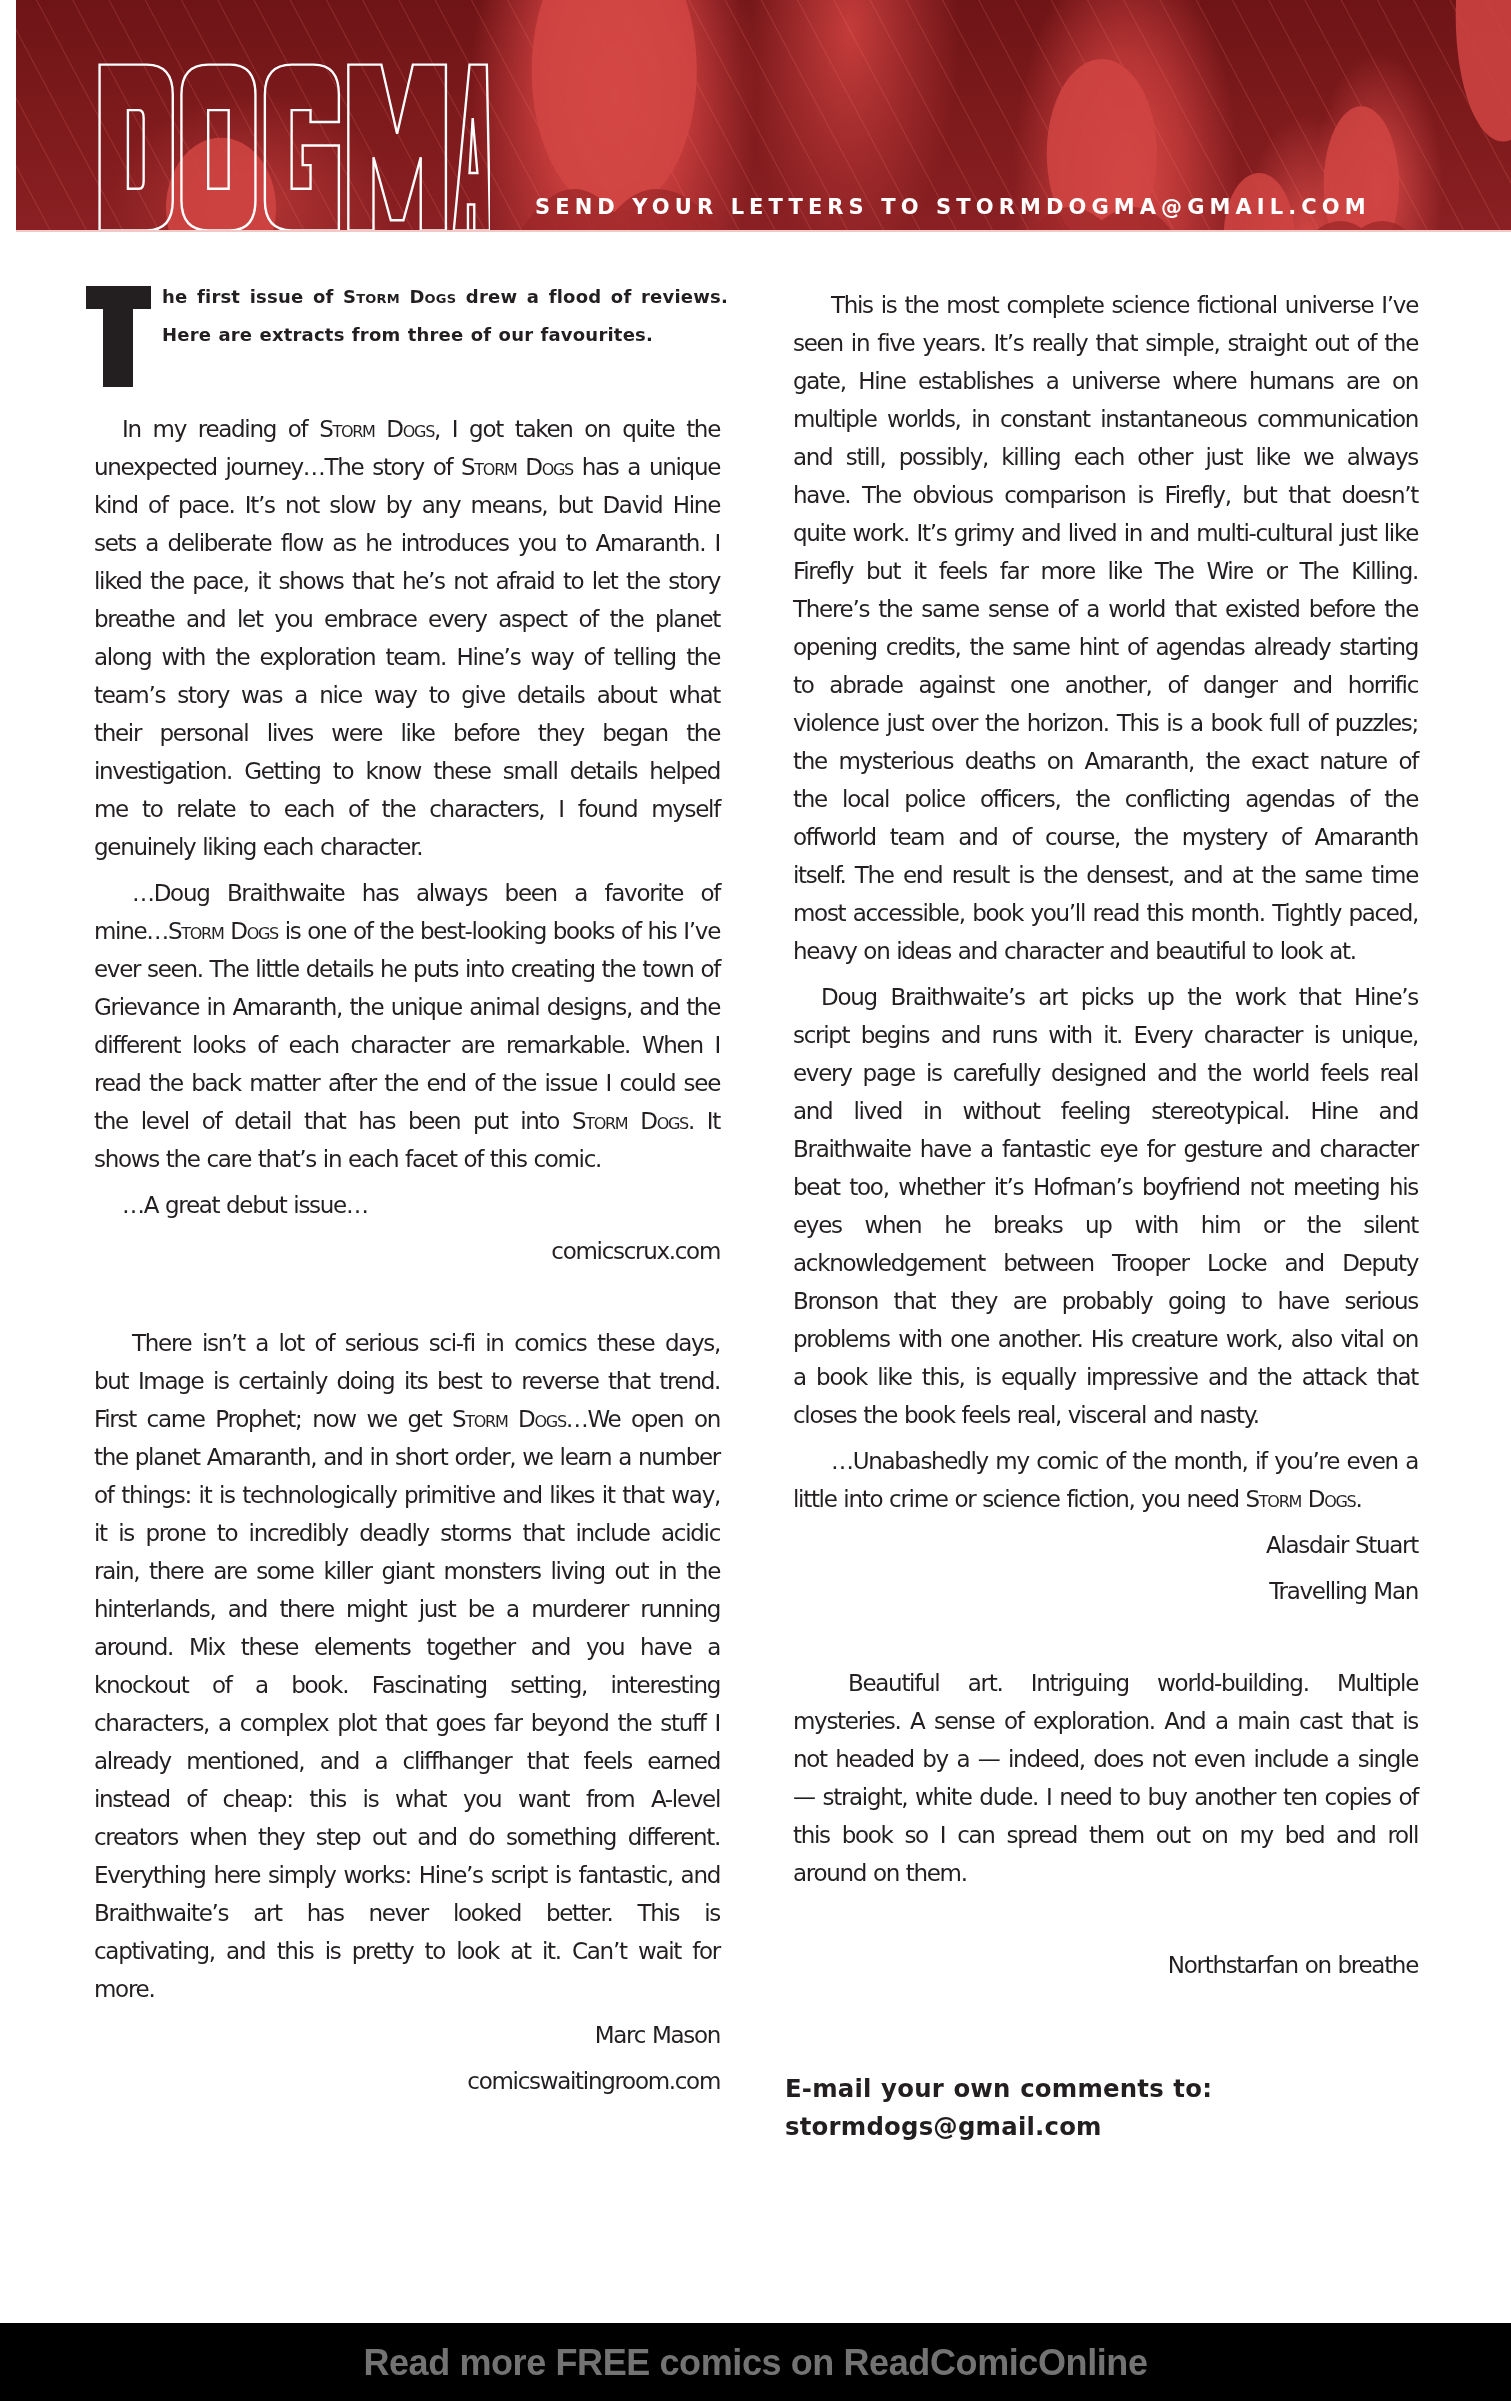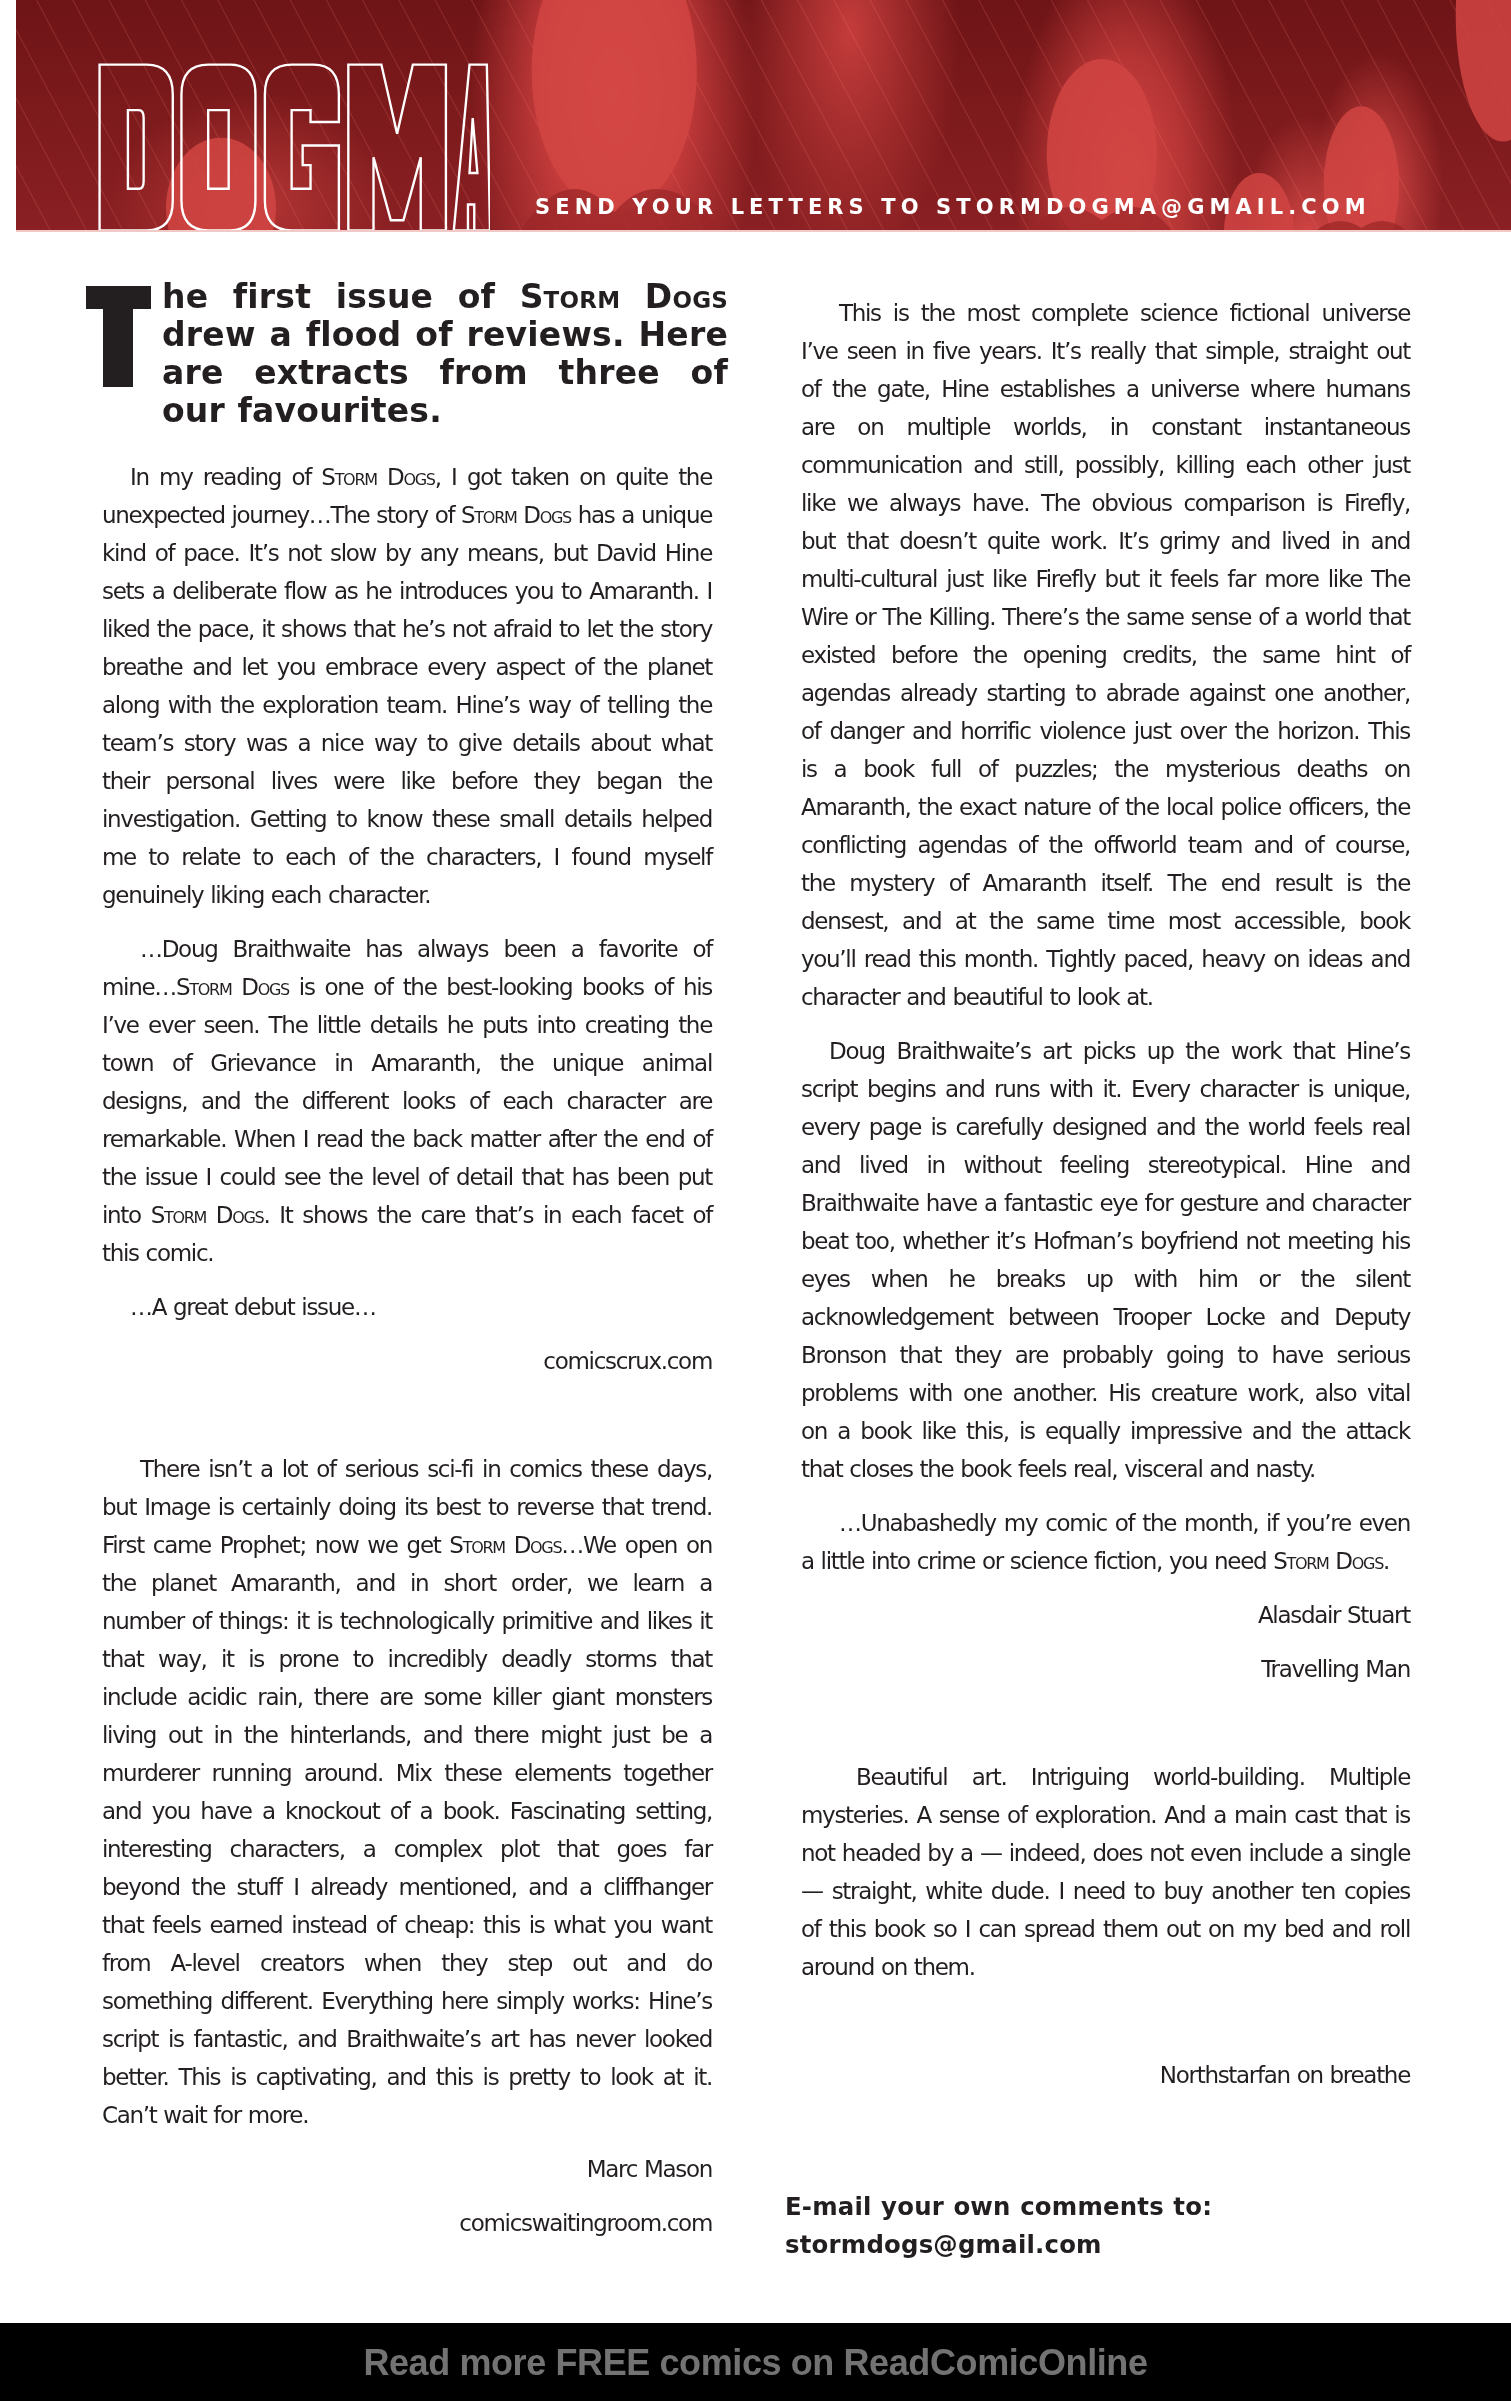--- a/index.html
+++ b/index.html
@@ -21,29 +21,29 @@
   }
   .banner .bottom-line { position: absolute; left: 0; right: 0; bottom: 0; height: 2.4px; background: #f1c9c6; }
   .logo { position: absolute; left: 82px; top: 63px; width: 392px; height: 169px; }
   .logo svg { width: 100%; height: 100%; }
   .send-letters { position: absolute; left: 519px; top: 195px; font-family: "DejaVu Sans", sans-serif; font-weight: bold; font-size: 21px; letter-spacing: 5.1px; color: #ffffff; white-space: nowrap; }
 
   
   .col { position: absolute; width: 642px; font-family: "DejaVu Sans", sans-serif; font-size: 23px; line-height: 38px; text-align: justify; letter-spacing: -1.3px; word-spacing: 0.8px; }
   .col-left { left: 86px; top: 278px; }
   .col-right { left: 785px; top: 278px; width: 641px; }
-  .col p { margin: 16px; }
+  .col p { margin: 8px; }
   .indent { text-indent: 28px; }
   .indent-more { text-indent: 38px; }
   .indent-big { text-indent: 55px; }
   .sc { font-variant: small-caps; }
   .right { text-align: right; }
   .gap { height: 38px; }
 
-  .intro { position: relative; font-family: "DejaVu Sans", sans-serif; font-weight: bold; font-size: 33px; line-height: 38px; letter-spacing: 0.2px; text-align: justify; padding-left: 76px; margin-bottom: 28px; }
+  .intro { position: relative; font-family: "DejaVu Sans", sans-serif; font-weight: bold; font-size: 18px; line-height: 38px; letter-spacing: 0.2px; text-align: justify; padding-left: 76px; margin-bottom: 56px; }
   .dropcap { position: absolute; left: 0; top: 7.9px; width: 65px; height: 101px; }
   .dropcap .bar { position: absolute; left: 0; top: 0; width: 65px; height: 23.6px; background: #231f20; }
   .dropcap .stem { position: absolute; left: 17.3px; top: 0; width: 30px; height: 101px; background: #231f20; }
 
   .email-block { font-family: "DejaVu Sans", sans-serif; font-weight: bold; font-size: 24.4px; line-height: 38px; text-align: left; letter-spacing: 0.2px; margin-top: 40px; }
 
   
   .footer { position: absolute; left: 0; top: 2323px; width: 1511px; height: 79px; background: #000000; display: flex; align-items: center; justify-content: center; }
   .footer span { color: #737373; font-family: "Liberation Sans", sans-serif; font-weight: bold; font-size: 36px; letter-spacing: -0.4px; }
 </style>

